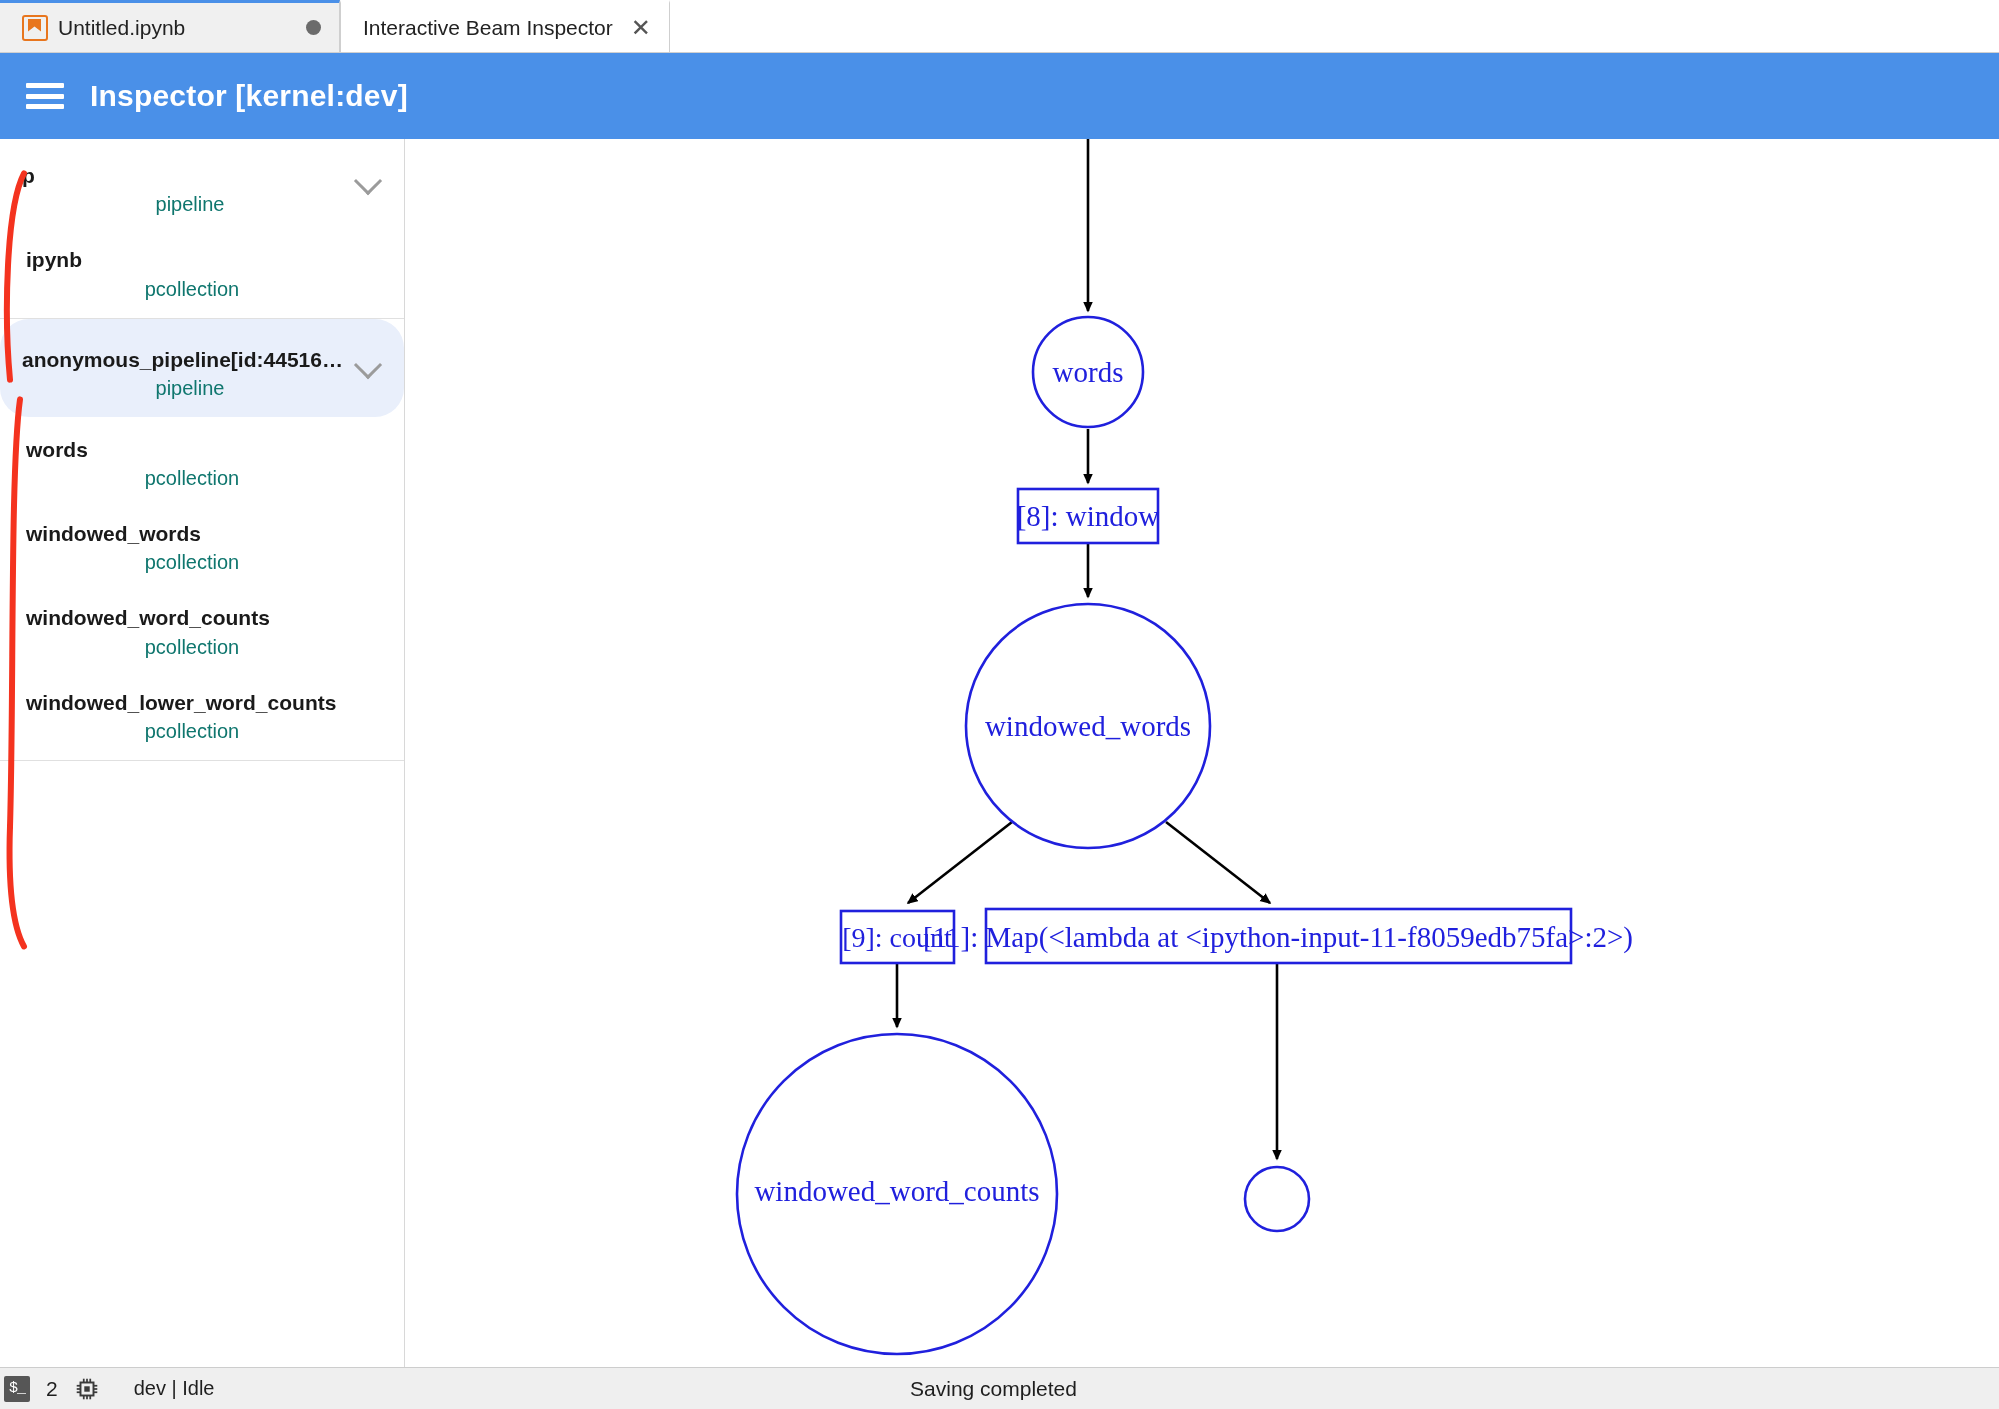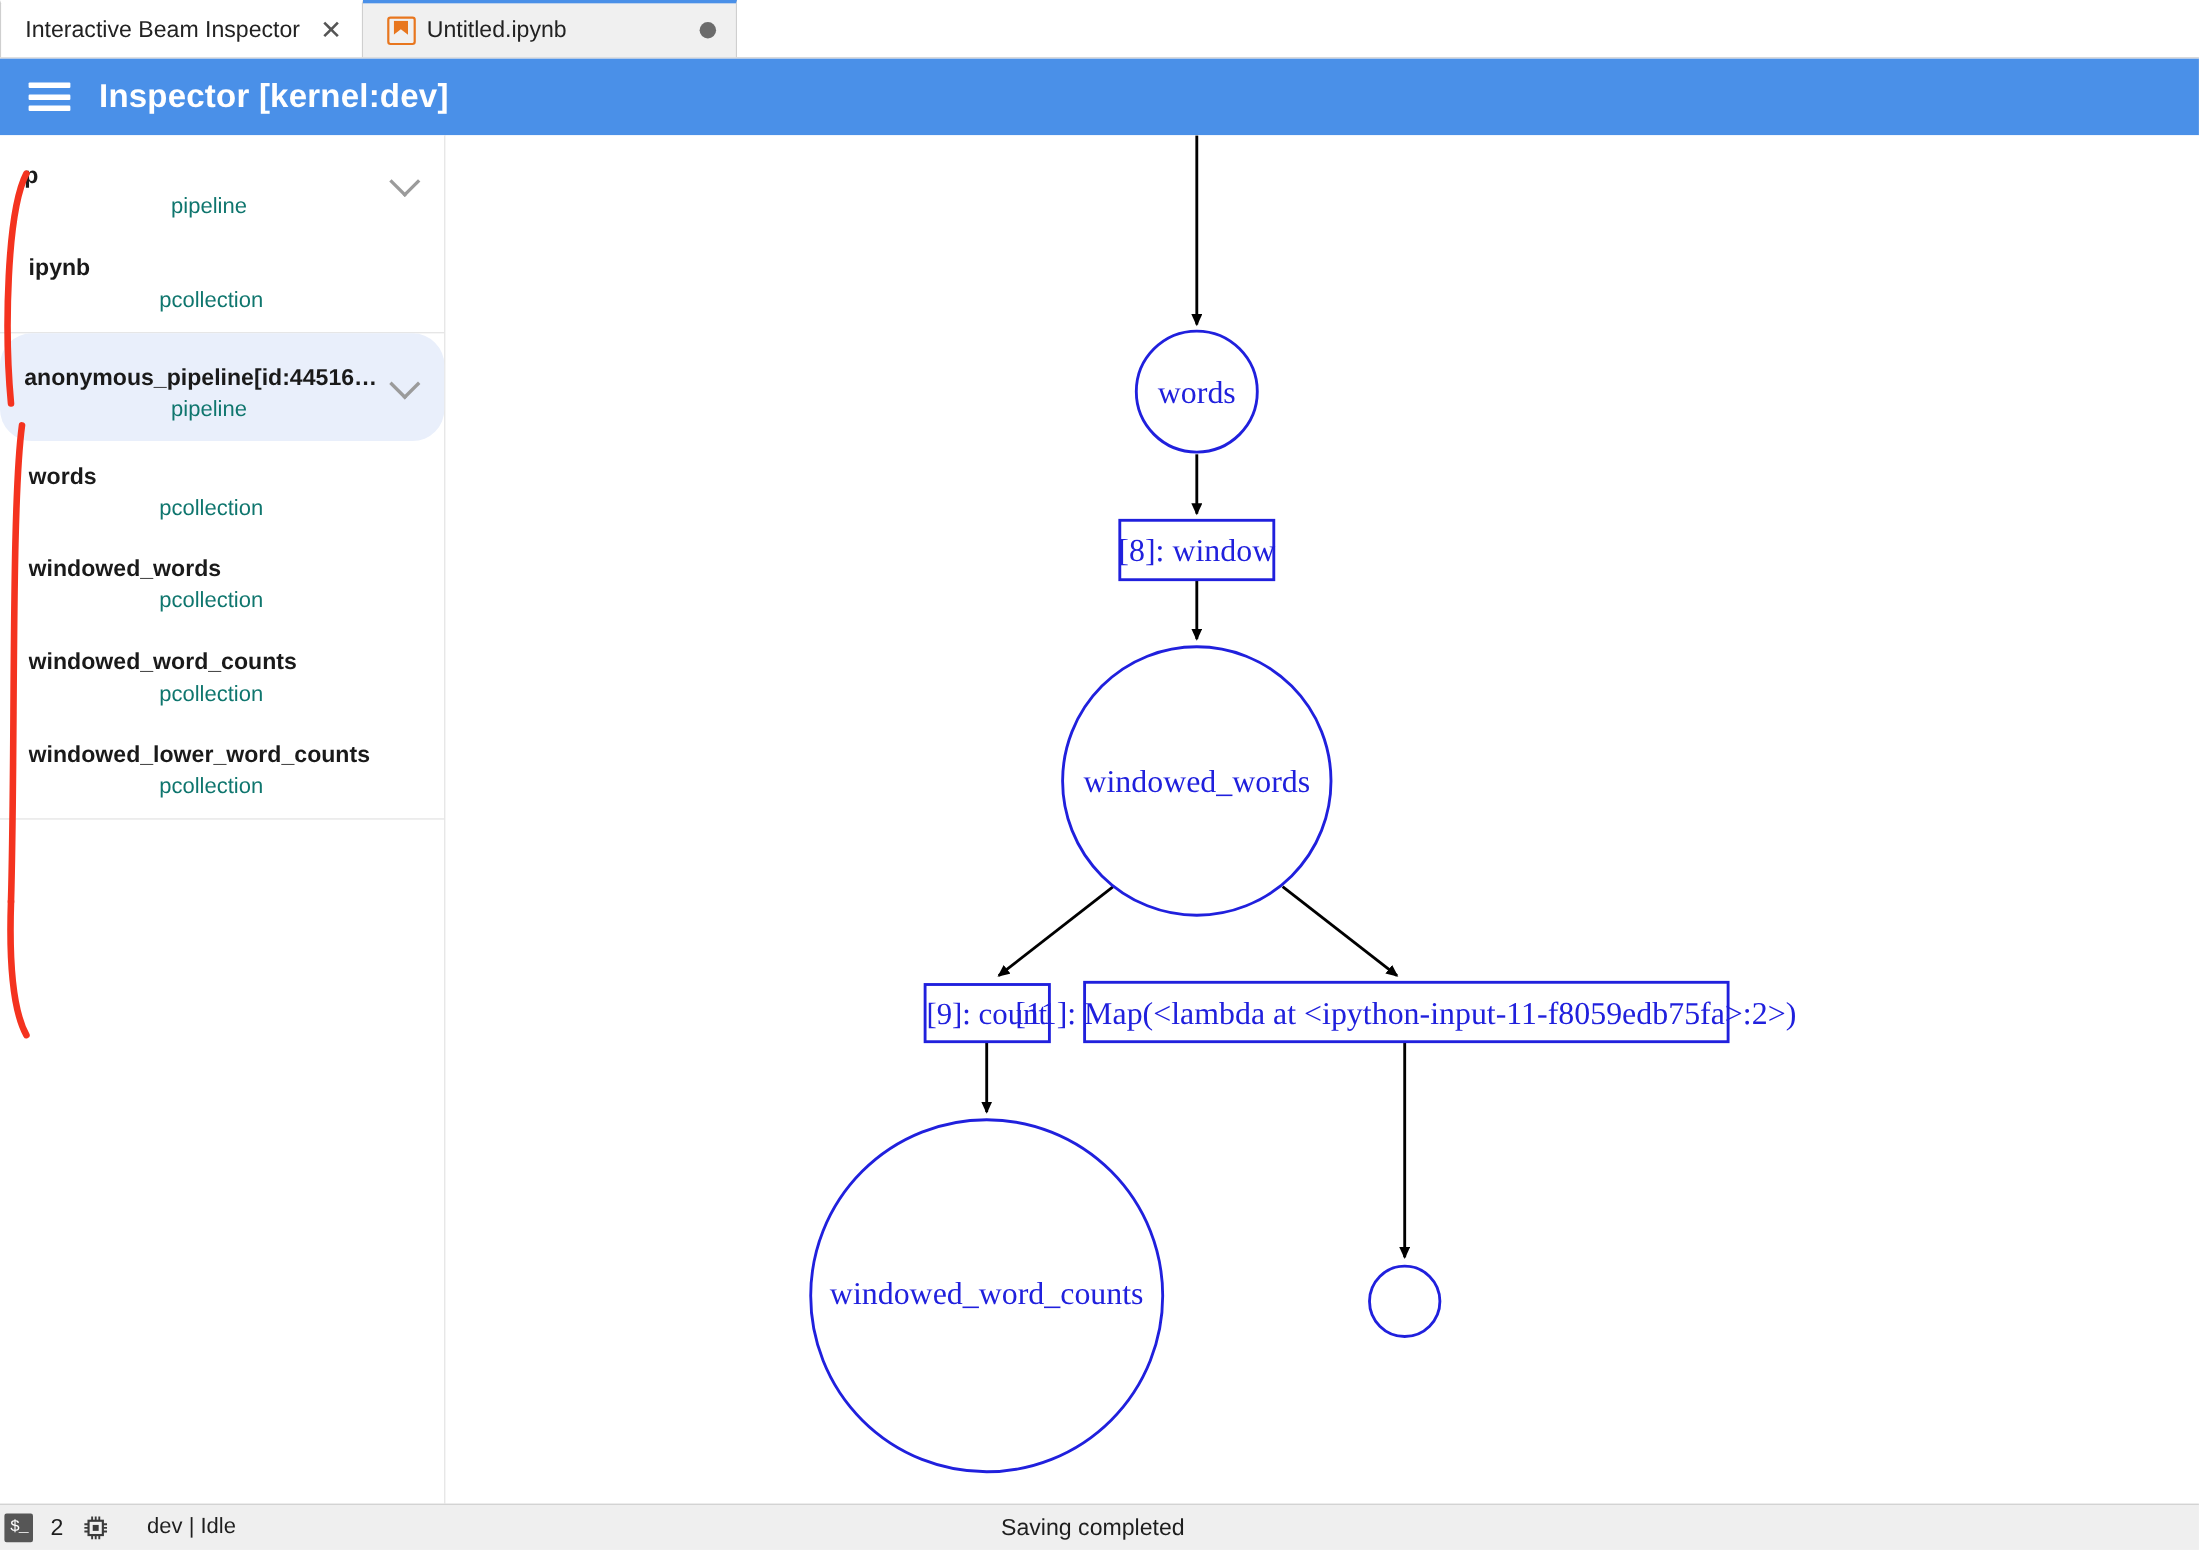--- a/index.html
+++ b/index.html
@@ -63,21 +63,21 @@
     width: 15px; height: 15px; border-radius: 50%;
     background: #6b6b6b; margin-left: auto;
   }
   .tab-close {
     font-size: 24px; color: #555; line-height: 1;
     margin-left: 8px; font-weight: 300;
   }
 
   
   .header {
-    height: 70px;
+    height: 86px;
     background: #4a90e8;
     display: flex;
     align-items: center;
     gap: 26px;
     padding-left: 26px;
     flex: 0 0 auto;
   }
   .hamburger { width: 38px; height: 26px; display: flex; flex-direction: column; justify-content: space-between; }
   .hamburger span { display: block; height: 5px; background: #ffffff; border-radius: 1px; }
   .header-title { color: #ffffff; font-size: 30px; font-weight: bold; letter-spacing: .2px; }
@@ -145,28 +145,28 @@
     position: absolute; left: 0; right: 12px; text-align: center;
     font-size: 21px; pointer-events: none;
   }
 </style>
 </head>
 <body>
 
 <div class="app">
 
   <div class="tabbar">
-    <div class="tab active">
-      <span class="tab-label">Interactive Beam Inspector</span>
-      <span class="tab-close">✕</span>
-    </div>
     <div class="tab inactive">
       <span class="nb-icon"></span>
       <span class="tab-label">Untitled.ipynb</span>
       <span class="tab-dot"></span>
+    </div>
+    <div class="tab active">
+      <span class="tab-label">Interactive Beam Inspector</span>
+      <span class="tab-close">✕</span>
     </div>
   </div>
 
   <div class="header">
     <div class="hamburger">
       <span></span>
         <span></span>
         <span></span>
     </div>
     <div class="header-title">Inspector [kernel:dev]</div>

